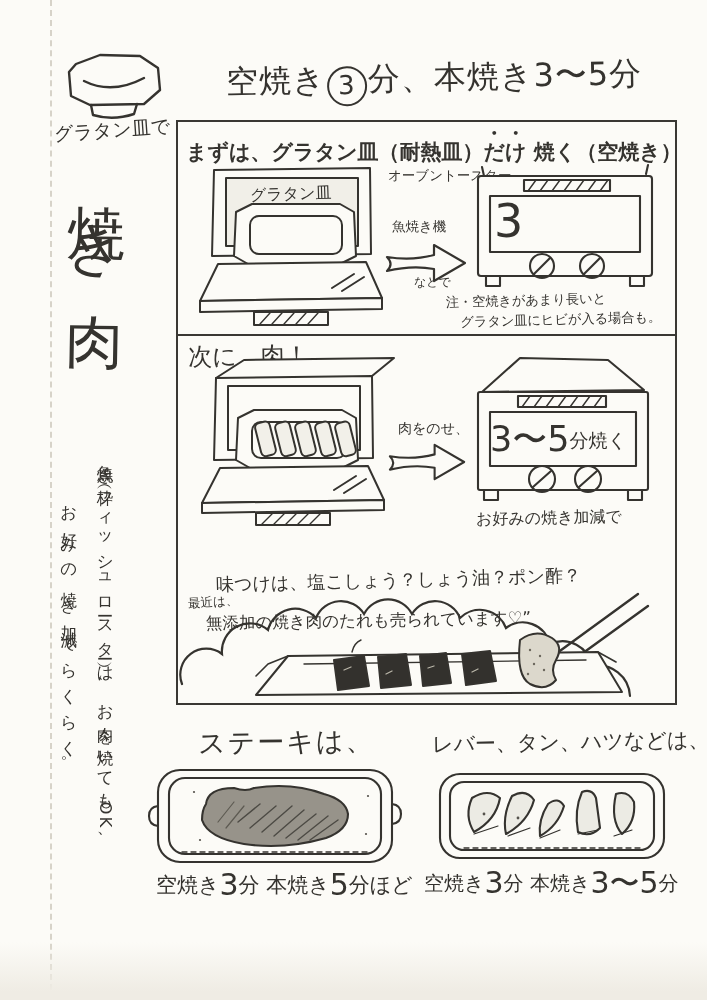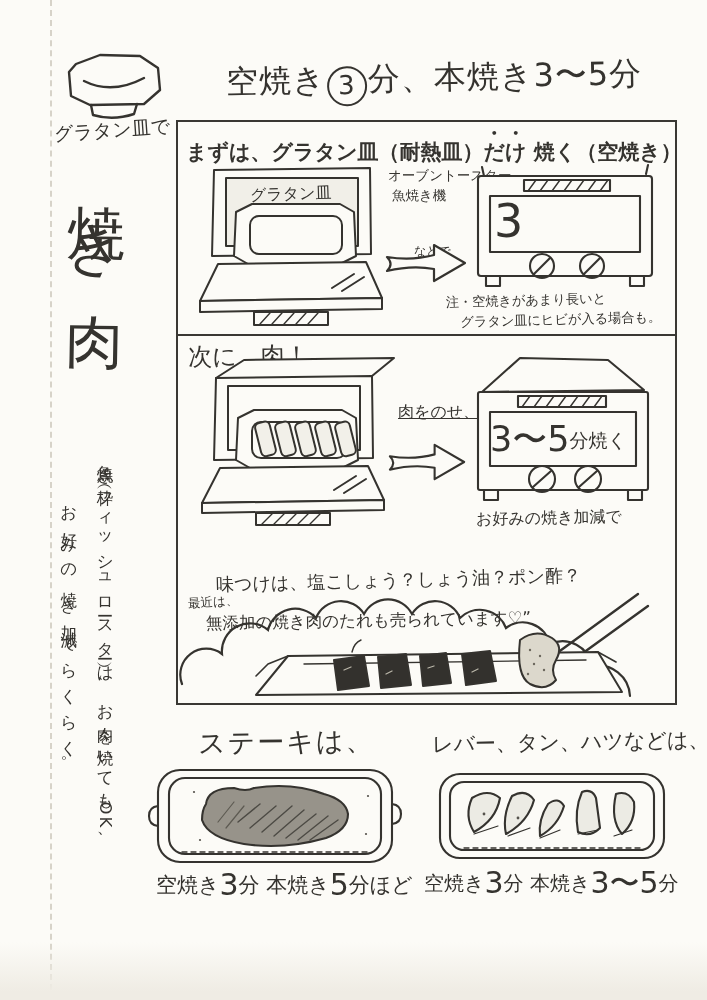--- a/index.html
+++ b/index.html
@@ -33,30 +33,30 @@
   
   .main-box{left:176px;top:120px;width:497px;height:581px;border:2.5px solid #3a3834;background:#fcfbf7;}
   .panel{position:absolute;left:0;width:497px;}
   .panel-1{top:0;height:212px;border-bottom:2.5px solid #3a3834;}
   .panel-2{top:214px;height:200px;}
   .panel-3{top:414px;height:167px;}
   .p1-heading{left:8px;top:5px;width:486px;font-size:21px;white-space:nowrap;font-weight:bold;}
   .emph{text-emphasis:filled dot #35332f;-webkit-text-emphasis:filled dot #35332f;}
   .grill-label{left:72px;top:62px;font-size:16px;transform:rotate(-2deg);}
   .device-lines{left:210px;top:44px;font-size:13.5px;line-height:1.45;text-align:left;}
-  .device-lines .dl2{margin-left:4px;}
+  .device-lines .dl2{margin-left:4px;margin-top:31px;}
   .device-lines .dl3{margin-left:26px;font-size:12px;margin-top:38px;}
   .oven-text{position:absolute;display:flex;align-items:flex-end;white-space:nowrap;}
   .oven1-text{left:316px;top:76px;}
   .oven1-text .big{font-size:46px;line-height:1;}
   .oven1-text .rest{font-size:19px;padding-bottom:5px;}
   .p1-note{left:268px;top:168px;font-size:13.2px;line-height:1.5;transform:rotate(-1.5deg);}
   .p1-note .n2{margin-left:14px;}
   .p2-heading{left:10px;top:4px;font-size:24px;transform:rotate(-1deg);}
-  .p2-arrow-label{left:220px;top:66px;font-size:16px;white-space:nowrap;text-decoration:underline;}
+  .p2-arrow-label{left:220px;top:84px;font-size:14px;white-space:nowrap;}
   .oven2-text{left:312px;top:86px;}
   .oven2-text .big{font-size:35px;line-height:1;}
   .oven2-text .rest{font-size:19px;padding-bottom:3px;}
   .p2-note{left:298px;top:172px;font-size:16px;white-space:nowrap;transform:rotate(-1deg);}
   .p3-line1{left:38px;top:32px;font-size:18px;white-space:nowrap;transform:rotate(-1.5deg);}
   .p3-line2-small{left:10px;top:58px;font-size:12.5px;transform:rotate(-4deg);}
   .p3-line2{left:28px;top:74px;font-size:16.5px;white-space:nowrap;transform:rotate(-1deg);}
   
   .steak-heading{left:198px;top:724px;font-size:27px;letter-spacing:2px;transform:rotate(-1deg);}
   .steak-caption{left:156px;top:870px;font-size:21px;white-space:nowrap;}

